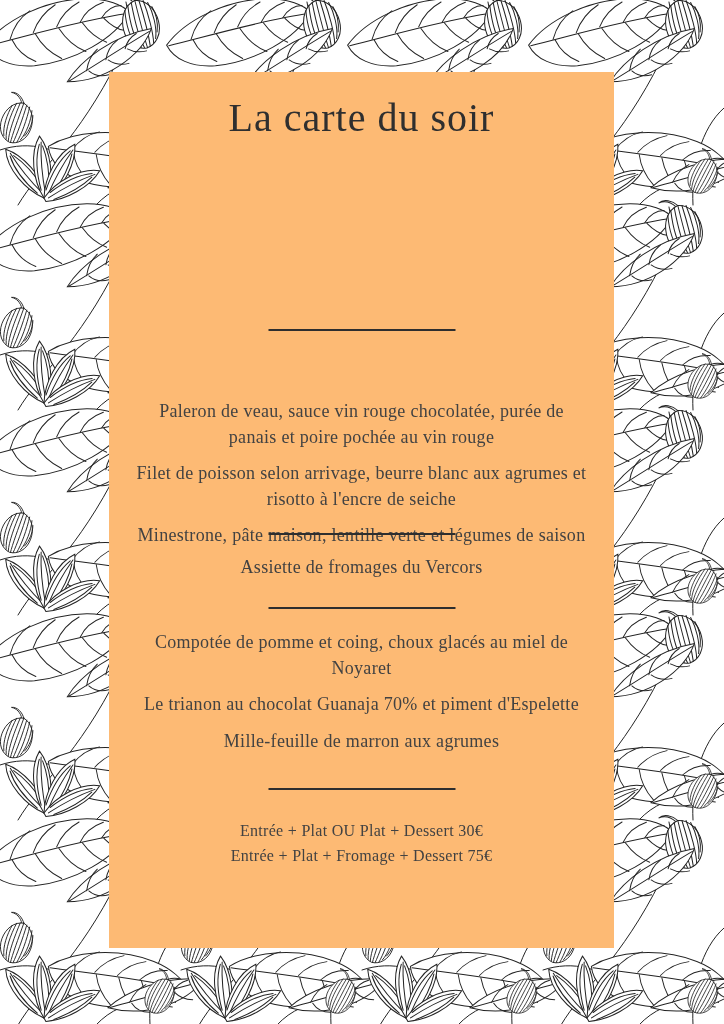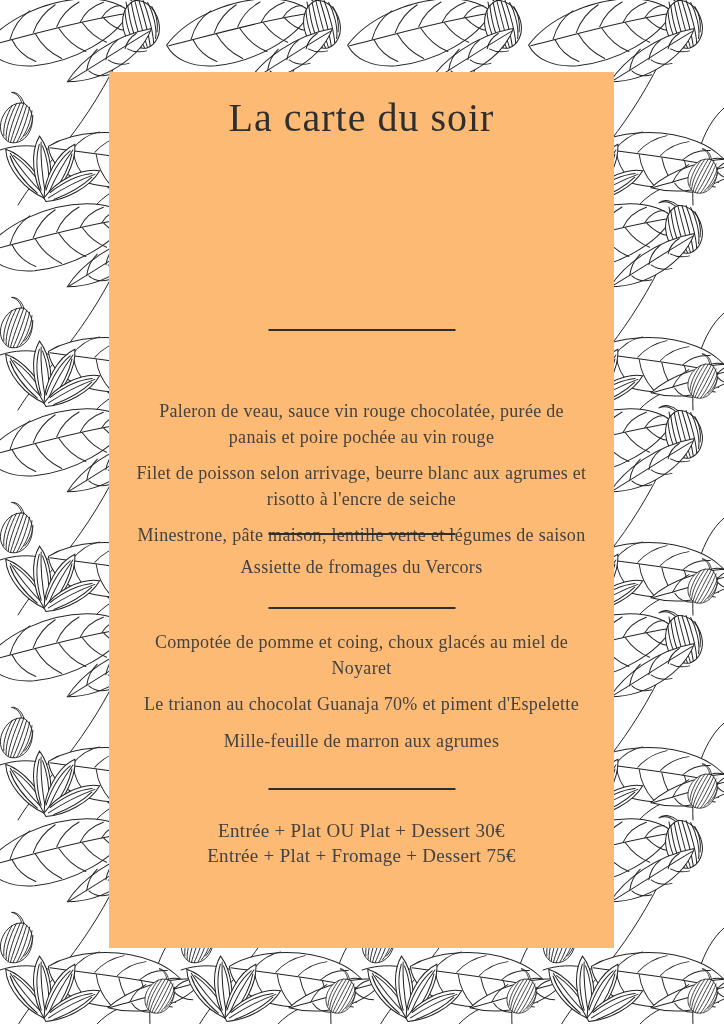--- a/index.html
+++ b/index.html
@@ -37,21 +37,21 @@
   .m0{max-width:450px;}
   .m1{max-width:500px;}
 
   .cheese{top:482px;}
   .cheese .item{line-height:26px;}
 
   .desserts{top:558px;}
   .d0{max-width:430px;}
 
   .formulas{top:746px;}
-  .formulas .item{font-size:19px;line-height:25px;}
+  .formulas .item{font-size:16px;line-height:25px;}
 
   .divider{
     position:absolute;left:50%;transform:translateX(-50%);
     width:187px;height:2px;background:#2e2e2e;
   }
   .divider-1{top:257px;}
   .divider-2{top:461px;}
   .divider-3{top:535px;}
   .divider-4{top:716px;}
 </style>

